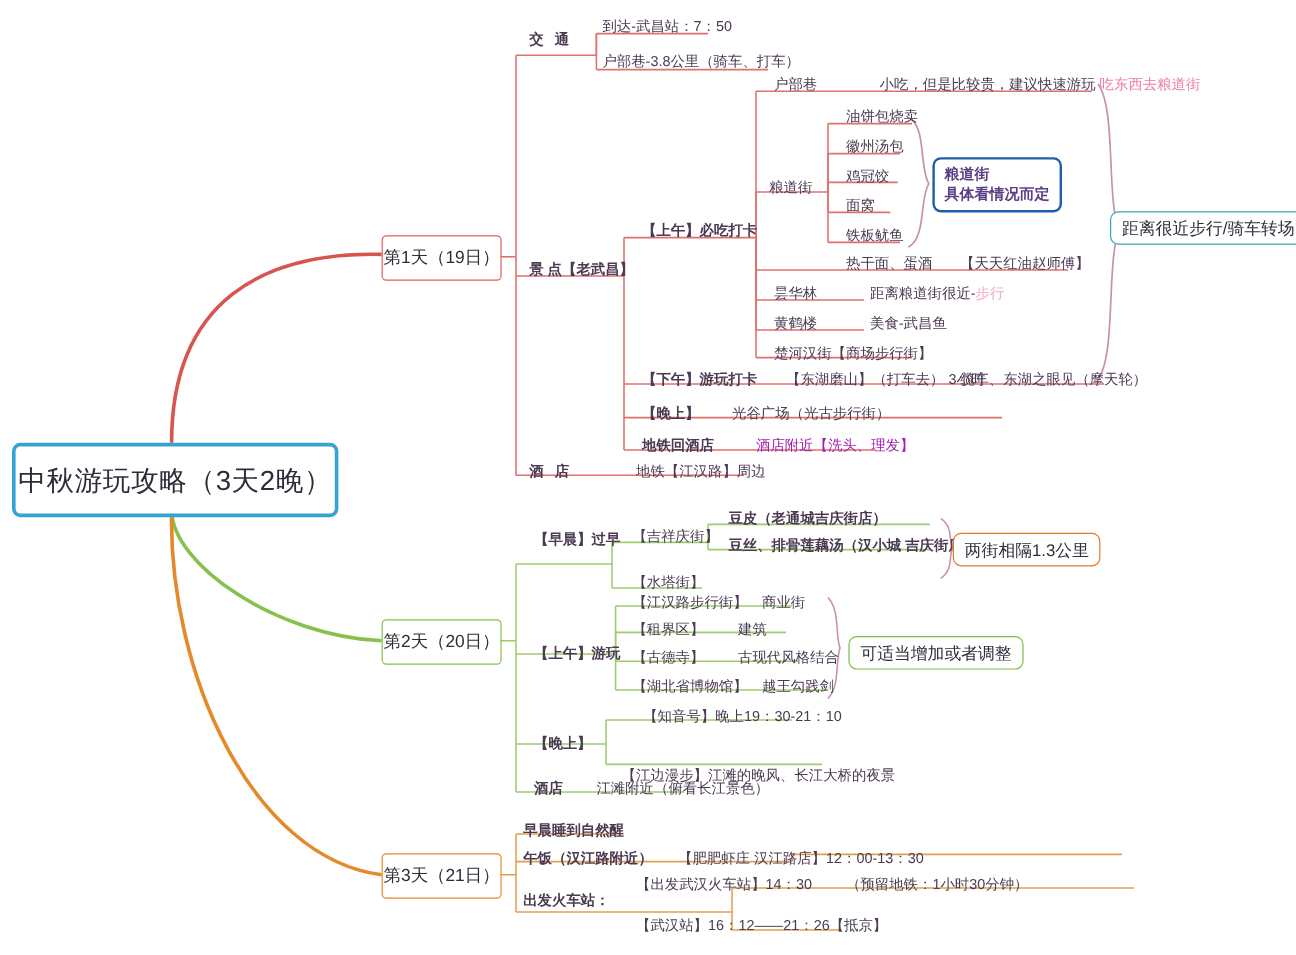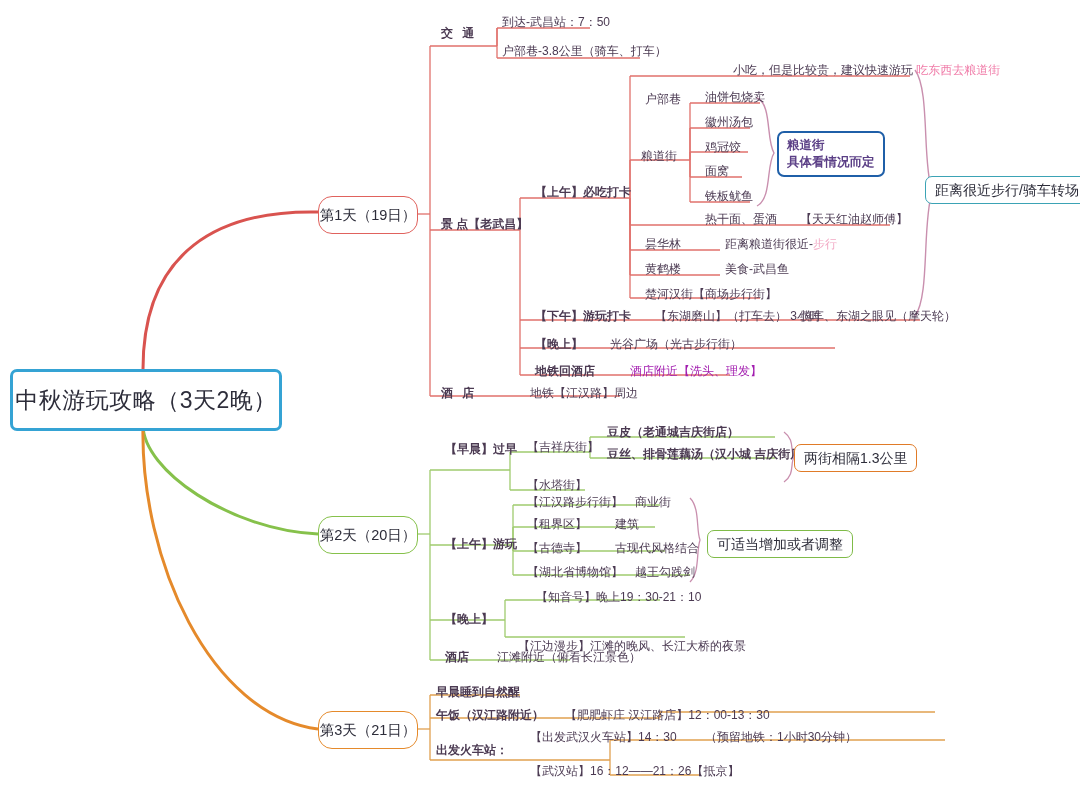--- a/index.html
+++ b/index.html
@@ -23,21 +23,21 @@
     border-radius:7px;
     background:#fff;
     display:flex;align-items:center;justify-content:center;
     font-size:23px;color:#2d2d3a;
     letter-spacing:.5px;
   }
 
   
   .day{
     width:98px;height:36px;
-    border-radius:14px;background:#fff;
+    border-radius:4px;background:#fff;
     display:flex;align-items:center;justify-content:center;
     font-size:14.5px;color:#2d2d3a;
   }
   .day.d1{left:318px;top:196px;border:1.6px solid #e0625d;}
   .day.d2{left:318px;top:516px;border:1.6px solid #86c14b;}
   .day.d3{left:318px;top:711px;border:1.6px solid #e58a2b;}
 
   
   .lbl{font-size:12px;color:#4b3a52;}
   .lbl.b{font-weight:bold;}
@@ -199,21 +199,21 @@
     <span>第3天（21日）</span>
   </div>
 
   <div class="node lbl b sp" style="left:441px;top:27px;">交 通</div>
   <div class="node lbl" style="left:502px;top:16px;">到达-武昌站：7：50</div>
   <div class="node lbl" style="left:502px;top:45px;">户部巷-3.8公里（骑车、打车）</div>
 
   <div class="node lbl b" style="left:441px;top:218px;">景 点【老武昌】</div>
   <div class="node lbl b" style="left:535px;top:186px;">【上午】必吃打卡</div>
 
-  <div class="node lbl" style="left:645px;top:64px;margin-top:29px;">户部巷</div>
+  <div class="node lbl" style="left:645px;top:64px;">户部巷</div>
   <div class="node lbl" style="left:733px;top:64px;">
     <span>小吃，但是比较贵，建议快速游玩 </span><span class="pink">吃东西去粮道街</span>
   </div>
 
   <div class="node lbl" style="left:641px;top:150px;">粮道街</div>
   <div class="node lbl" style="left:705px;top:91px;">油饼包烧卖</div>
   <div class="node lbl" style="left:705px;top:116px;">徽州汤包</div>
   <div class="node lbl" style="left:705px;top:141px;">鸡冠饺</div>
   <div class="node lbl" style="left:705px;top:165px;">面窝</div>
   <div class="node lbl" style="left:705px;top:190px;">铁板鱿鱼</div>

